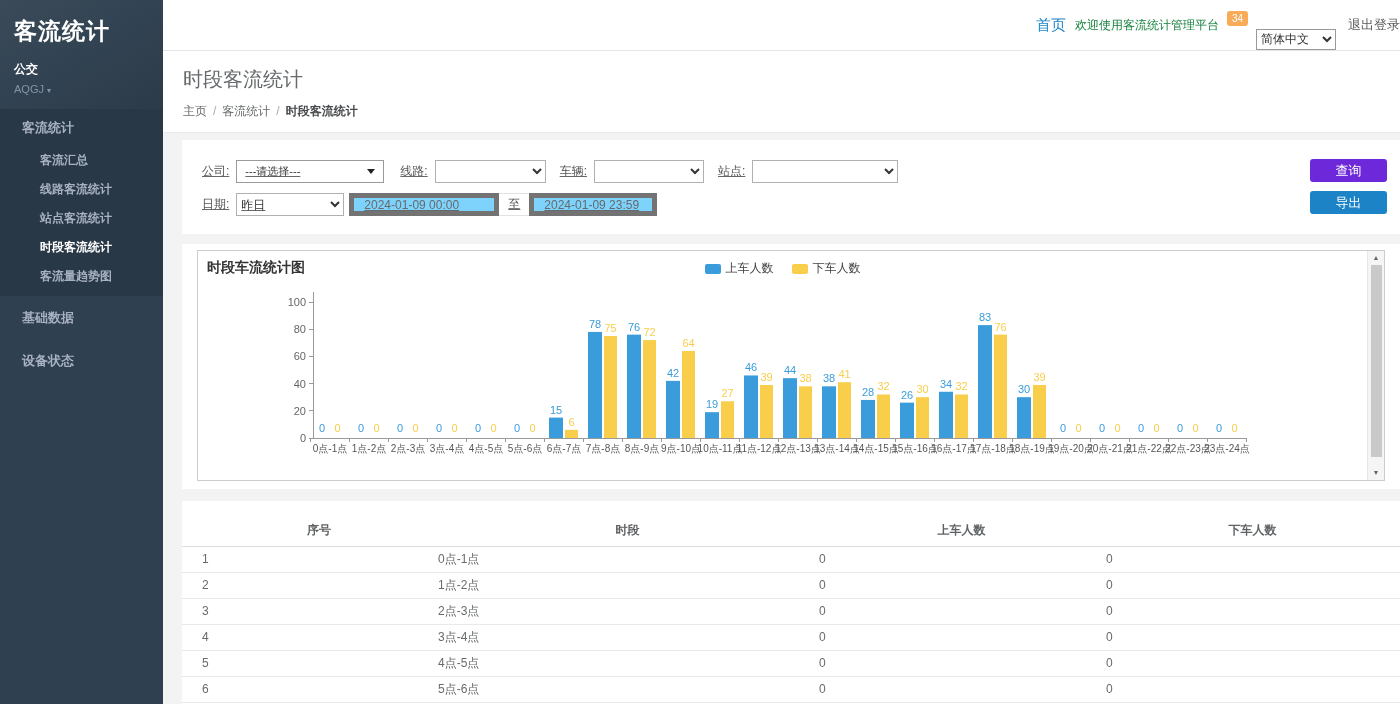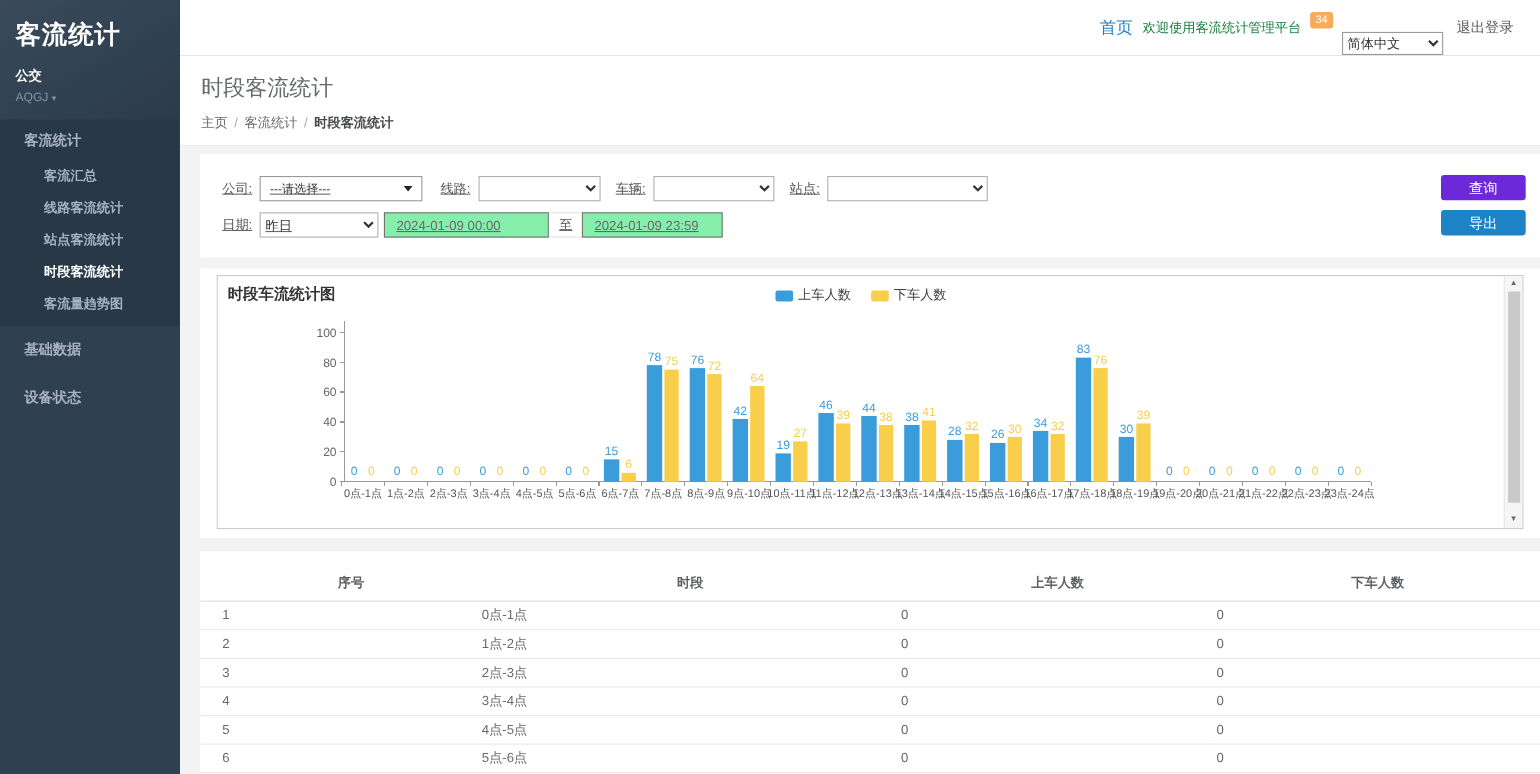--- a/index.html
+++ b/index.html
@@ -16,27 +16,27 @@
   .org-code .caret { font-size:8px; color:#8095a8; margin-left:3px; }
   .nav-section { background:#293846; padding-bottom:5px; }
   .nav-item-head { padding:10px 12px 9px 22px; font-size:13px; font-weight:bold; color:#a7b1c2; cursor:pointer; }
   .nav-subitem { padding:6px 10px 6px 40px; font-size:12px; font-weight:bold; color:#a7b1c2; cursor:pointer; }
   .nav-subitem.active { color:#ffffff; }
   .nav-item { padding:13px 22px 12px; font-size:13px; font-weight:bold; color:#a7b1c2; cursor:pointer; }
 
   
   .main { margin-left:163px; height:704px; display:flex; flex-direction:column; overflow:hidden; }
   .topbar { flex:0 0 40px; background:#fff; border-bottom:1px solid #e4e5e7; display:flex;
-    align-items:center; justify-content:flex-end; padding-right:24px; }
+    align-items:center; justify-content:flex-end; padding-right:0; }
   .home-link { color:#1c84c6; font-size:15px; margin-right:9px; cursor:pointer; }
   .welcome { color:#15803d; font-size:12px; margin-right:8px; }
   .badge { background:#f8ac59; color:#fff; font-size:10px; padding:2px 5px; border-radius:3px;
     position:relative; top:-7px; margin-right:8px; }
-  .lang-select { width:92px; height:21px; font-size:12px; color:#333; margin-right:12px;
-    border:1px solid #999; background:#fff; font-family:Liberation Sans, sans-serif;margin-top:29px; }
+  .lang-select { width:80px; height:21px; font-size:12px; color:#333; margin-right:12px;
+    border:1px solid #999; background:#fff; font-family:Liberation Mono, monospace;margin-top:29px; }
   .logout { color:#5a5a5a; font-size:13px; cursor:pointer; }
 
   .heading { background:#fff; padding:15px 20px 12px; border-bottom:1px solid #e7eaec; margin-bottom:7px; }
   .heading h2 { margin:0 0 10px; font-size:20px; font-weight:400; color:#676a6c; }
   .breadcrumb { font-size:12px; color:#676a6c; }
   .breadcrumb .sep { color:#aaa; margin:0 6px; }
   .breadcrumb .bc-last { font-weight:bold; color:#484b4d; }
 
   .card { background:#fff; margin-left:19px; }
 
@@ -44,21 +44,21 @@
   .filter-card { position:relative; padding:20px 0 18px 20px; margin-bottom:10px;text-decoration:underline; }
   .frow { display:flex; align-items:center; height:23px; }
   .frow + .frow { margin-top:10px; }
   .flabel { font-size:12px; color:#555; margin-right:7px; }
   .sel { height:23px; font-size:12px; color:#333; border:1px solid #b0b0b0; background:#fff; font-family:inherit; }
   .sel-custom { width:148px; height:23px; border:1px solid #9a9a9a; background:#fff; display:inline-flex;
     align-items:center; justify-content:space-between; padding:0 8px; font-size:11px; color:#333; cursor:pointer; }
   .tri { width:0; height:0; border-left:4px solid transparent; border-right:4px solid transparent;
     border-top:5px solid #222; }
   .gap16 { margin-left:16px; } .gap14 { margin-left:14px; }
-  .date-input { height:23px; background:#86efac; border:1px solid #737373; color:#676a6c; font-size:12px;
+  .date-input { height:23px; background:#7dd3fc; border:5px solid #737373; color:#676a6c; font-size:12px;
     padding:0 10px; font-family:inherit; }
   .w150 { width:150px; } .w152 { width:128px; }
   .to-box { width:30px; height:23px; background:#fff; border:1px solid #e2e3e4; border-left:0; border-right:0;
     display:inline-flex; align-items:center; justify-content:center; font-size:12px; color:#555; }
   .btn { position:absolute; right:13px; width:77px; height:23px; border:none; border-radius:3px;
     color:#fff; font-size:13px; cursor:pointer; font-family:inherit; }
   .btn-query { top:19px; background:#6d28d9; }
   .btn-export { top:51px; background:#1c84c6; }
 
   

